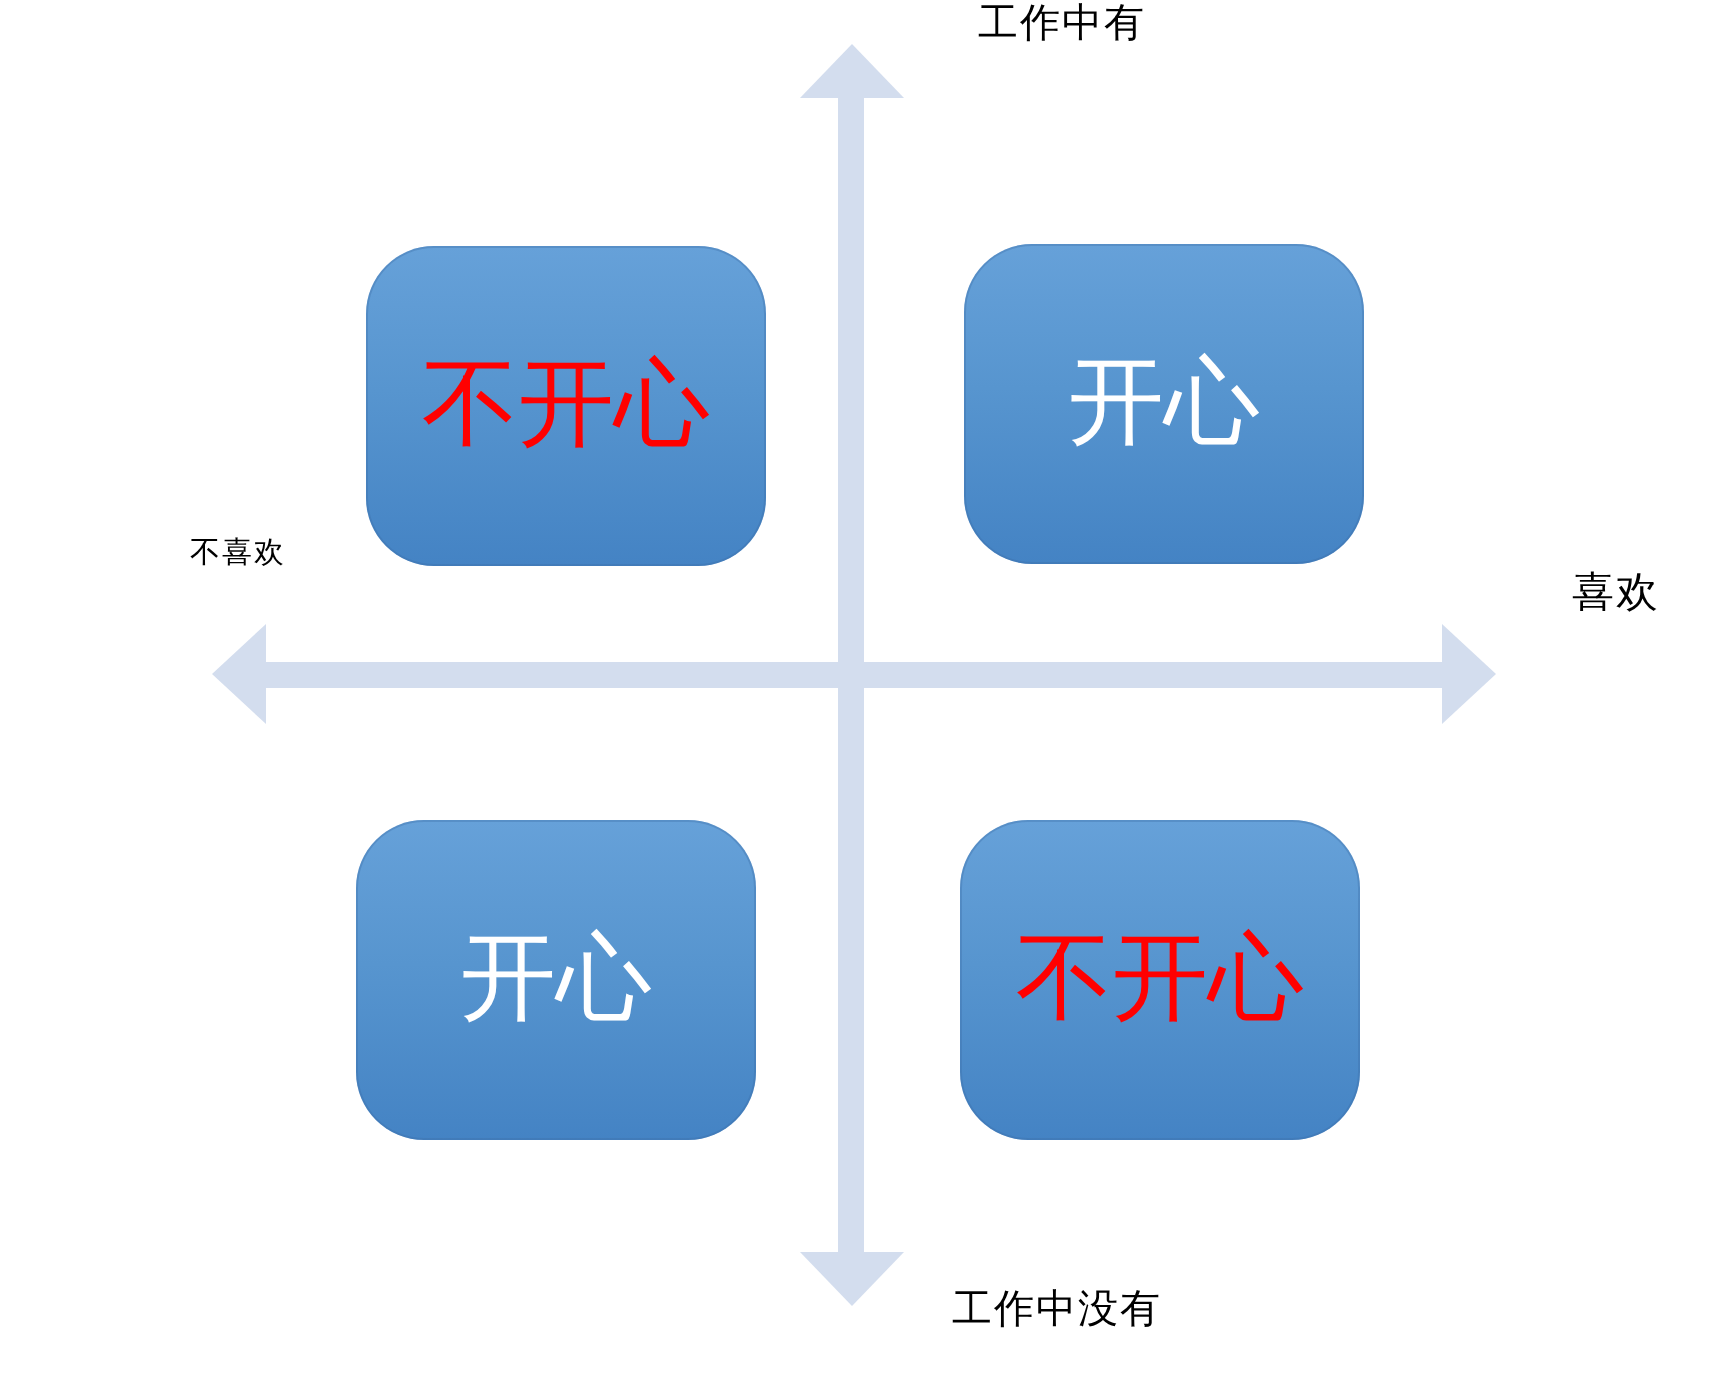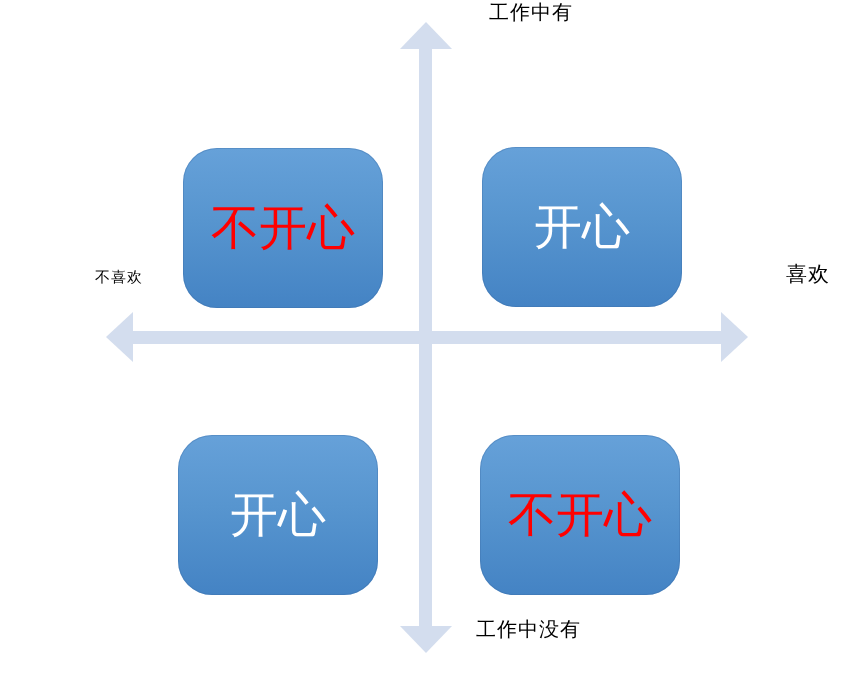--- a/index.html
+++ b/index.html
@@ -59,35 +59,34 @@
   
   .axis-label {
     position: absolute;
     color: #000000;
     font-size: 20px;
     line-height: 1.1;
     white-space: nowrap;
     letter-spacing: 1px;
   }
   .label-top    { left: 489px; top: 1px; }
-  .label-bottom { left: 476px; top: 618px; text-align: right; }
+  .label-bottom { left: 476px; top: 644px; text-align: right; }
   .label-left   { left: 95px;  top: 269px; font-size: 15px; }
-  .label-right  { left: 786px; top: 263px; font-size: 21px; }
+  .label-right  { left: 786px; top: 285px; font-size: 21px; }
 
   
   .quad-box {
     position: absolute;
     width: 200px; height: 160px;
     border-radius: 34px;
     background: linear-gradient(180deg, #66a1d9 0%, #5795cf 45%, #4483c4 100%);
     box-shadow: inset 0 0 0 1px rgba(60, 110, 165, 0.35);
     display: flex;
     align-items: center;
     justify-content: center;
-    margin-top: 25px;
   }
   .quad-box .quad-label {
     font-size: 48px;
     line-height: 1;
     white-space: nowrap;
   }
   .box-tl { left: 183px; top: 123px; }
   .box-tr { left: 482px; top: 122px; }
   .box-bl { left: 178px; top: 410px; }
   .box-br { left: 480px; top: 410px; }

